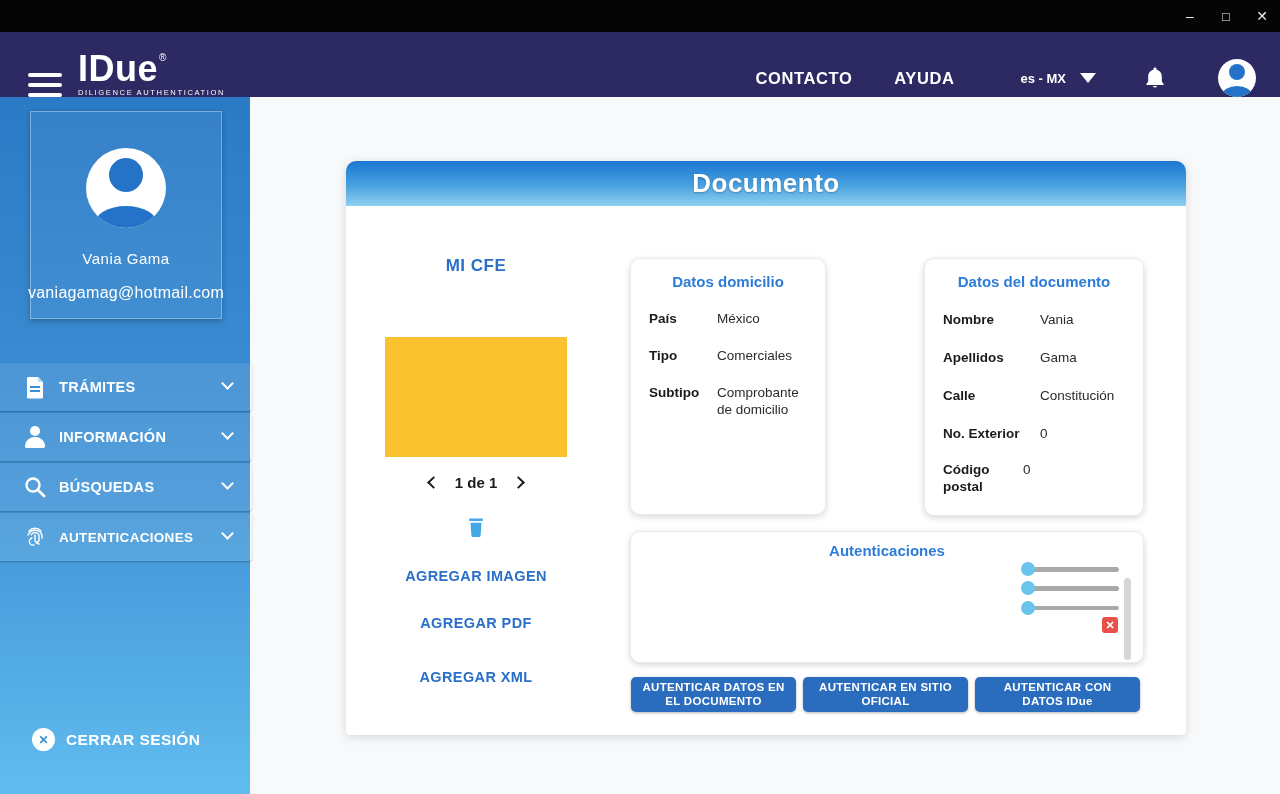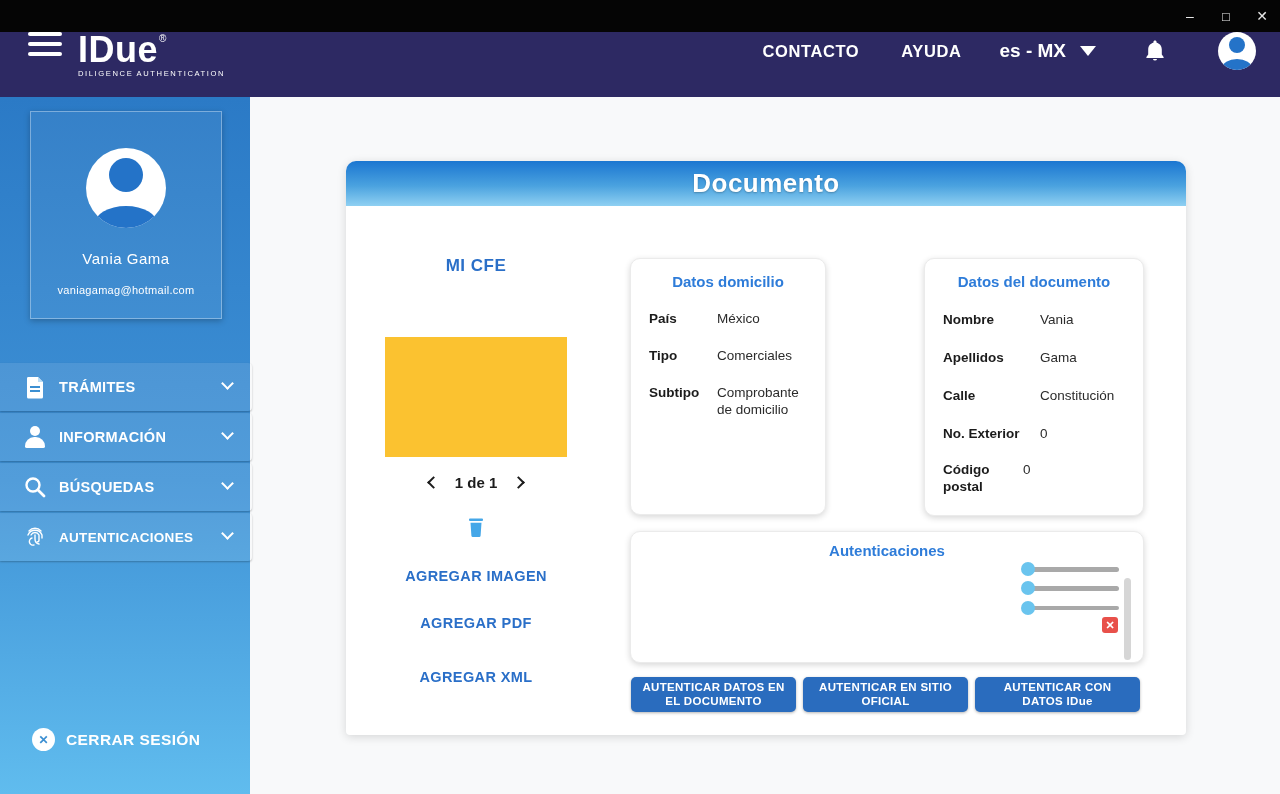--- a/index.html
+++ b/index.html
@@ -9,56 +9,56 @@
 
   
   .titlebar { position:absolute; left:0; top:0; width:1280px; height:32px; background:#050505;
     display:flex; align-items:center; justify-content:flex-end; }
   .win-btn { width:36px; height:32px; color:#e8e8e8; font-size:14px; display:flex;
     align-items:center; justify-content:center; cursor:default; }
   .win-btn.max { font-size:13px; }
 
   
   .header { position:absolute; left:0; top:32px; width:1280px; height:65px; background:#2d2963;
-    display:flex; align-items:flex-start; }
+    display:flex; align-items:flex-end; }
   .hamburger { width:34px; height:24px; margin-left:28px; display:flex; flex-direction:column;
     justify-content:space-between; cursor:pointer; }
   .hamburger span { display:block; height:4px; background:#ffffff; border-radius:2px; }
   .logo { margin-left:16px; color:#fff; line-height:1; }
   .logo-row { display:flex; align-items:flex-start; }
   .logo-title { font-size:36px; font-weight:bold; letter-spacing:0.5px; }
   .logo-reg { font-size:10px; margin-top:2px; margin-left:1px; }
   .logo-sub { font-size:7.6px; letter-spacing:1.6px; margin-top:2px; white-space:nowrap; }
   .header-right { margin-left:auto; display:flex; align-items:center; gap:0; }
   .nav-link { color:#fff; font-weight:bold; font-size:16.5px; letter-spacing:0.6px; cursor:pointer; }
   .nav-contact { margin-right:42px; }
   .nav-help { margin-right:38px; }
-  .lang { display:flex; align-items:center; color:#fff; font-weight:bold; font-size:19px;
-    cursor:pointer; margin-right:48px; }
+  .lang { display:flex; align-items:center; color:#fff; font-weight:bold; font-size:13px;
+    cursor:pointer; margin-right:48px;margin-left:28px; }
   .lang-caret { width:0; height:0; border-left:8px solid transparent; border-right:8px solid transparent;
     border-top:10px solid #fff; margin-left:14px; }
   .bell { margin-right:52px; cursor:pointer; display:flex; }
   .avatar { border-radius:50%; background:#fff; position:relative; overflow:hidden; }
   .avatar .head { position:absolute; border-radius:50%; background:#2473c8; }
   .avatar .shoulders { position:absolute; background:#2473c8; border-radius:50% 50% 0 0; }
   .avatar-sm { width:38px; height:38px; margin-right:24px; cursor:pointer; }
   .avatar-sm .head { width:16px; height:16px; left:11px; top:5px; }
   .avatar-sm .shoulders { width:30px; height:18px; left:4px; bottom:-7px; }
 
   
   .sidebar { position:absolute; left:0; top:97px; width:250px; height:697px;
     background:linear-gradient(180deg,#2b7ac6 0%,#3f92d6 55%,#60bcee 100%); }
   .profile-card { position:absolute; left:30px; top:14px; width:192px; height:208px;
     background:rgba(255,255,255,0.05); border:1px solid rgba(255,255,255,0.35);
     box-shadow:0 2px 6px rgba(0,0,0,0.25); display:flex; flex-direction:column; align-items:center; }
   .avatar-lg { width:80px; height:80px; margin-top:36px; }
   .avatar-lg .head { width:34px; height:34px; left:23px; top:10px; }
   .avatar-lg .shoulders { width:64px; height:38px; left:8px; bottom:-16px; }
   .profile-name { color:#fff; font-size:15px; margin-top:22px; letter-spacing:0.5px; }
-  .profile-email { color:#fff; font-size:11px; margin-top:17px; letter-spacing:0.3px;text-align:center; }
+  .profile-email { color:#fff; font-size:16px; margin-top:17px; letter-spacing:0.3px;text-align:center; }
 
   .menu { position:absolute; left:0; top:266px; width:252px; }
   .menu-item { height:48px; margin-bottom:2px; background:rgba(255,255,255,0.10);
     box-shadow:0 1px 2px rgba(0,0,0,0.25); border-radius:0 4px 4px 0;
     display:flex; align-items:center; cursor:pointer; }
   .menu-icon { width:26px; margin-left:22px; display:flex; justify-content:center; }
   .menu-label { color:#fff; font-weight:bold; font-size:14.5px; letter-spacing:0.3px; margin-left:11px;
     white-space:nowrap; }
   .menu-caret { margin-left:auto; margin-right:18px; width:11px; height:11px; display:flex; }
   .chev-down { width:9px; height:9px; border-right:2.5px solid #fff; border-bottom:2.5px solid #fff;

